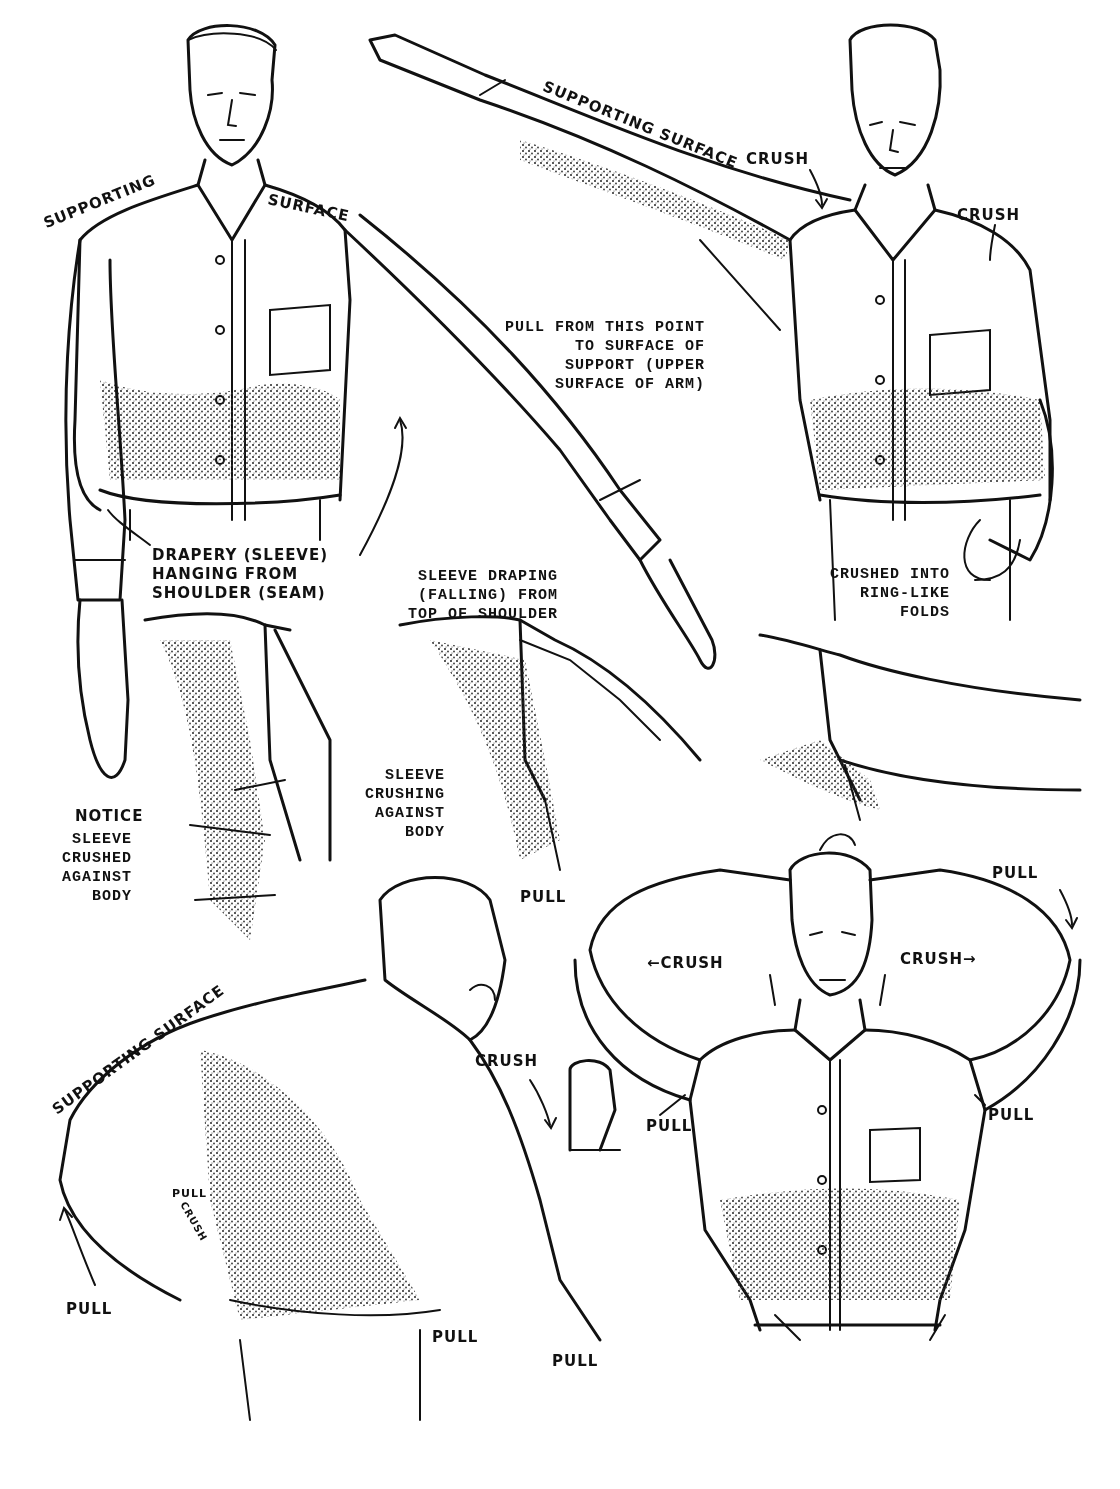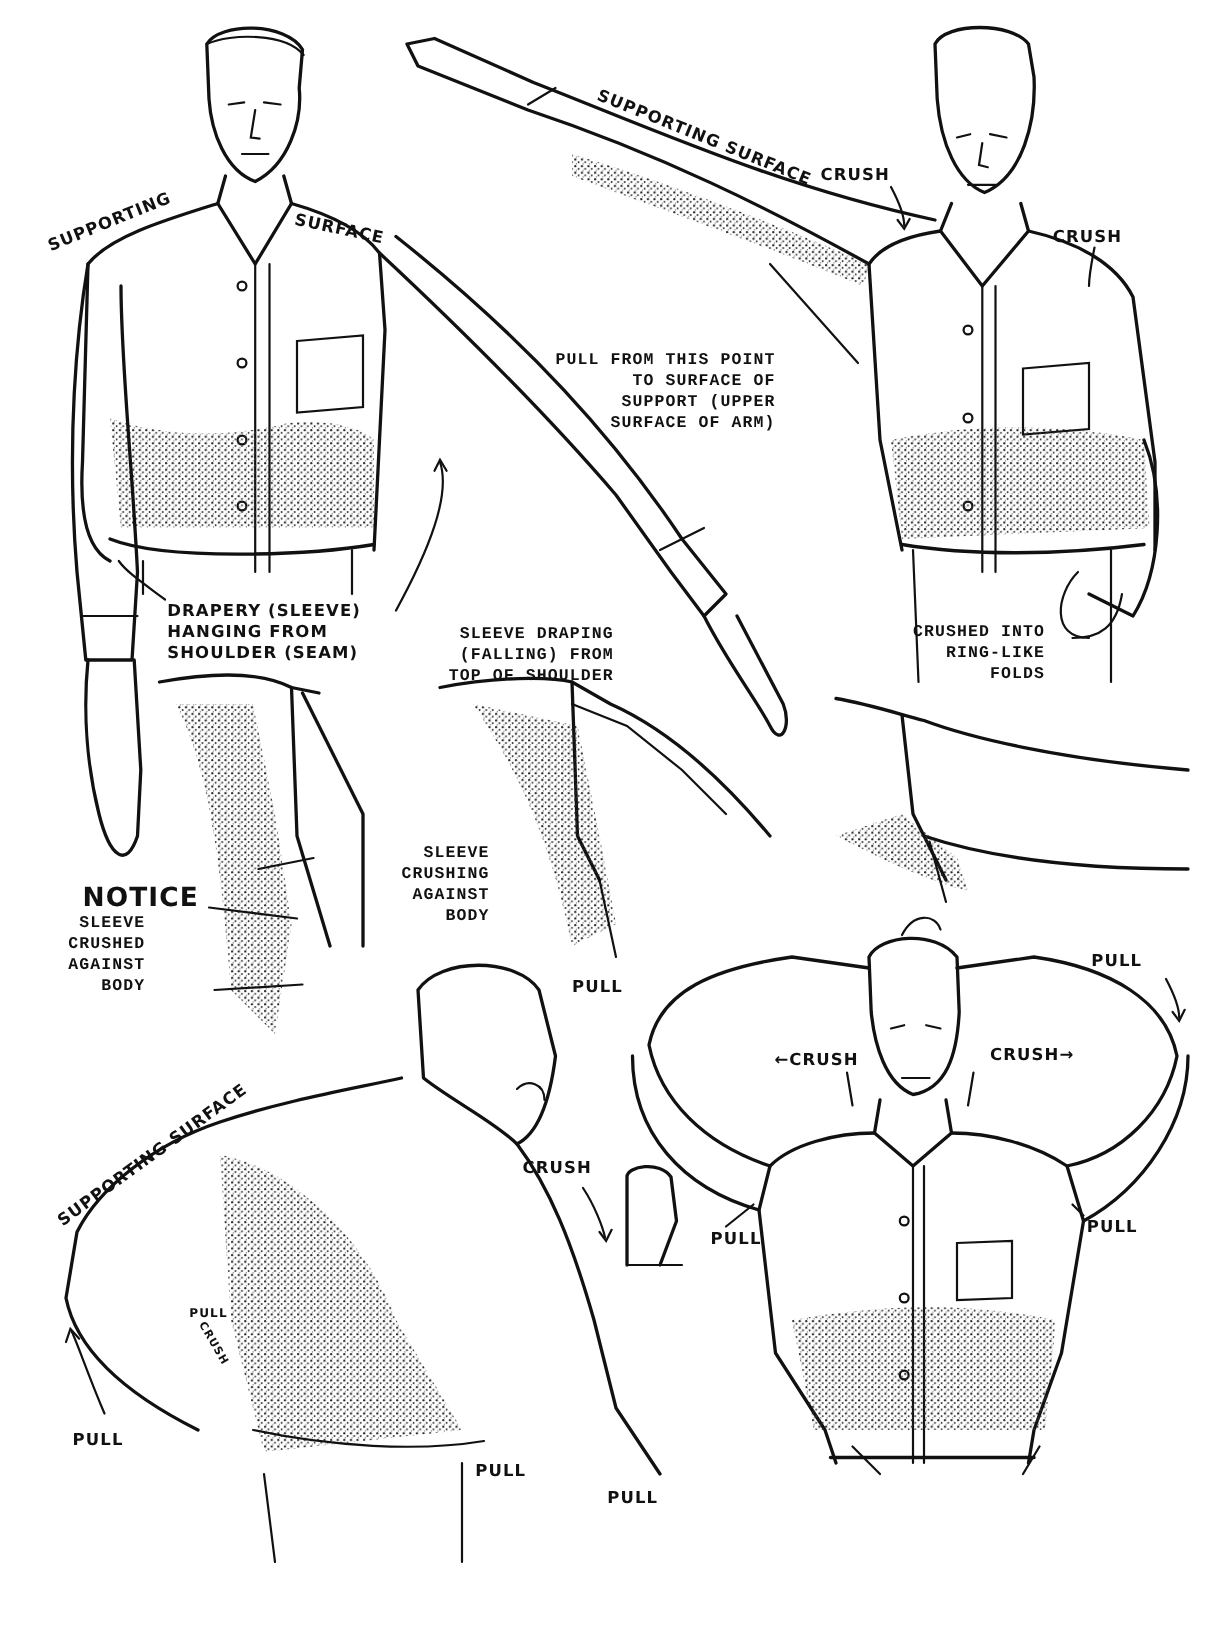--- a/index.html
+++ b/index.html
@@ -4,21 +4,21 @@
 <style>
   html, body { margin: 0; padding: 0; background: #ffffff; }
   body { width: 1120px; height: 1489px; position: relative; overflow: hidden;
          font-family: "DejaVu Sans", sans-serif; color: #111; }
   .canvas { position: absolute; left: 0; top: 0; width: 1120px; height: 1489px; }
   svg.art { position: absolute; left: 0; top: 0; }
   .lbl { position: absolute; font-family: "DejaVu Sans", sans-serif; font-weight: bold;
          font-size: 15px; letter-spacing: 1px; line-height: 19px; color: #111;
          text-transform: uppercase; white-space: pre; }
   .lbl.c { text-align: right; font-family: Liberation Mono, monospace; }
-  .lbl.big { font-size: 24px; line-height: 21px; }
+  .lbl.big { font-size: 15px; line-height: 21px; }
   .rot { transform-origin: left bottom; }
   .ink { stroke: #111; fill: none; stroke-width: 3; stroke-linecap: round; stroke-linejoin: round; }
   .ink2 { stroke: #111; fill: none; stroke-width: 2; stroke-linecap: round; }
   .shade { fill: url(#stipple); }
 </style>
 </head>
 <body>
 
 <div class="canvas">
 
@@ -206,18 +206,18 @@
 
 <div class="lbl rot" style="left:60px; top:1100px; transform:rotate(-36deg);">SUPPORTING SURFACE</div>
 <div class="lbl" style="left:475px; top:1052px;">CRUSH</div>
 <div class="lbl" style="left:172px; top:1184px; font-size:11px;">PULL</div>
 <div class="lbl" style="left:172px; top:1212px; font-size:10px; transform:rotate(60deg);">CRUSH</div>
 <div class="lbl" style="left:66px; top:1300px;">PULL</div>
 <div class="lbl" style="left:432px; top:1328px;">PULL</div>
 <div class="lbl" style="left:552px; top:1352px;">PULL</div>
 
 <div class="lbl" style="left:992px; top:864px;">PULL</div>
-<div class="lbl" style="left:704px; top:954px;">←CRUSH</div>
+<div class="lbl" style="left:647px; top:954px;">←CRUSH</div>
 <div class="lbl" style="left:900px; top:950px;">CRUSH→</div>
 <div class="lbl" style="left:646px; top:1117px;">PULL</div>
 <div class="lbl" style="left:988px; top:1106px;">PULL</div>
 
 </div>
 
 </body></html>

